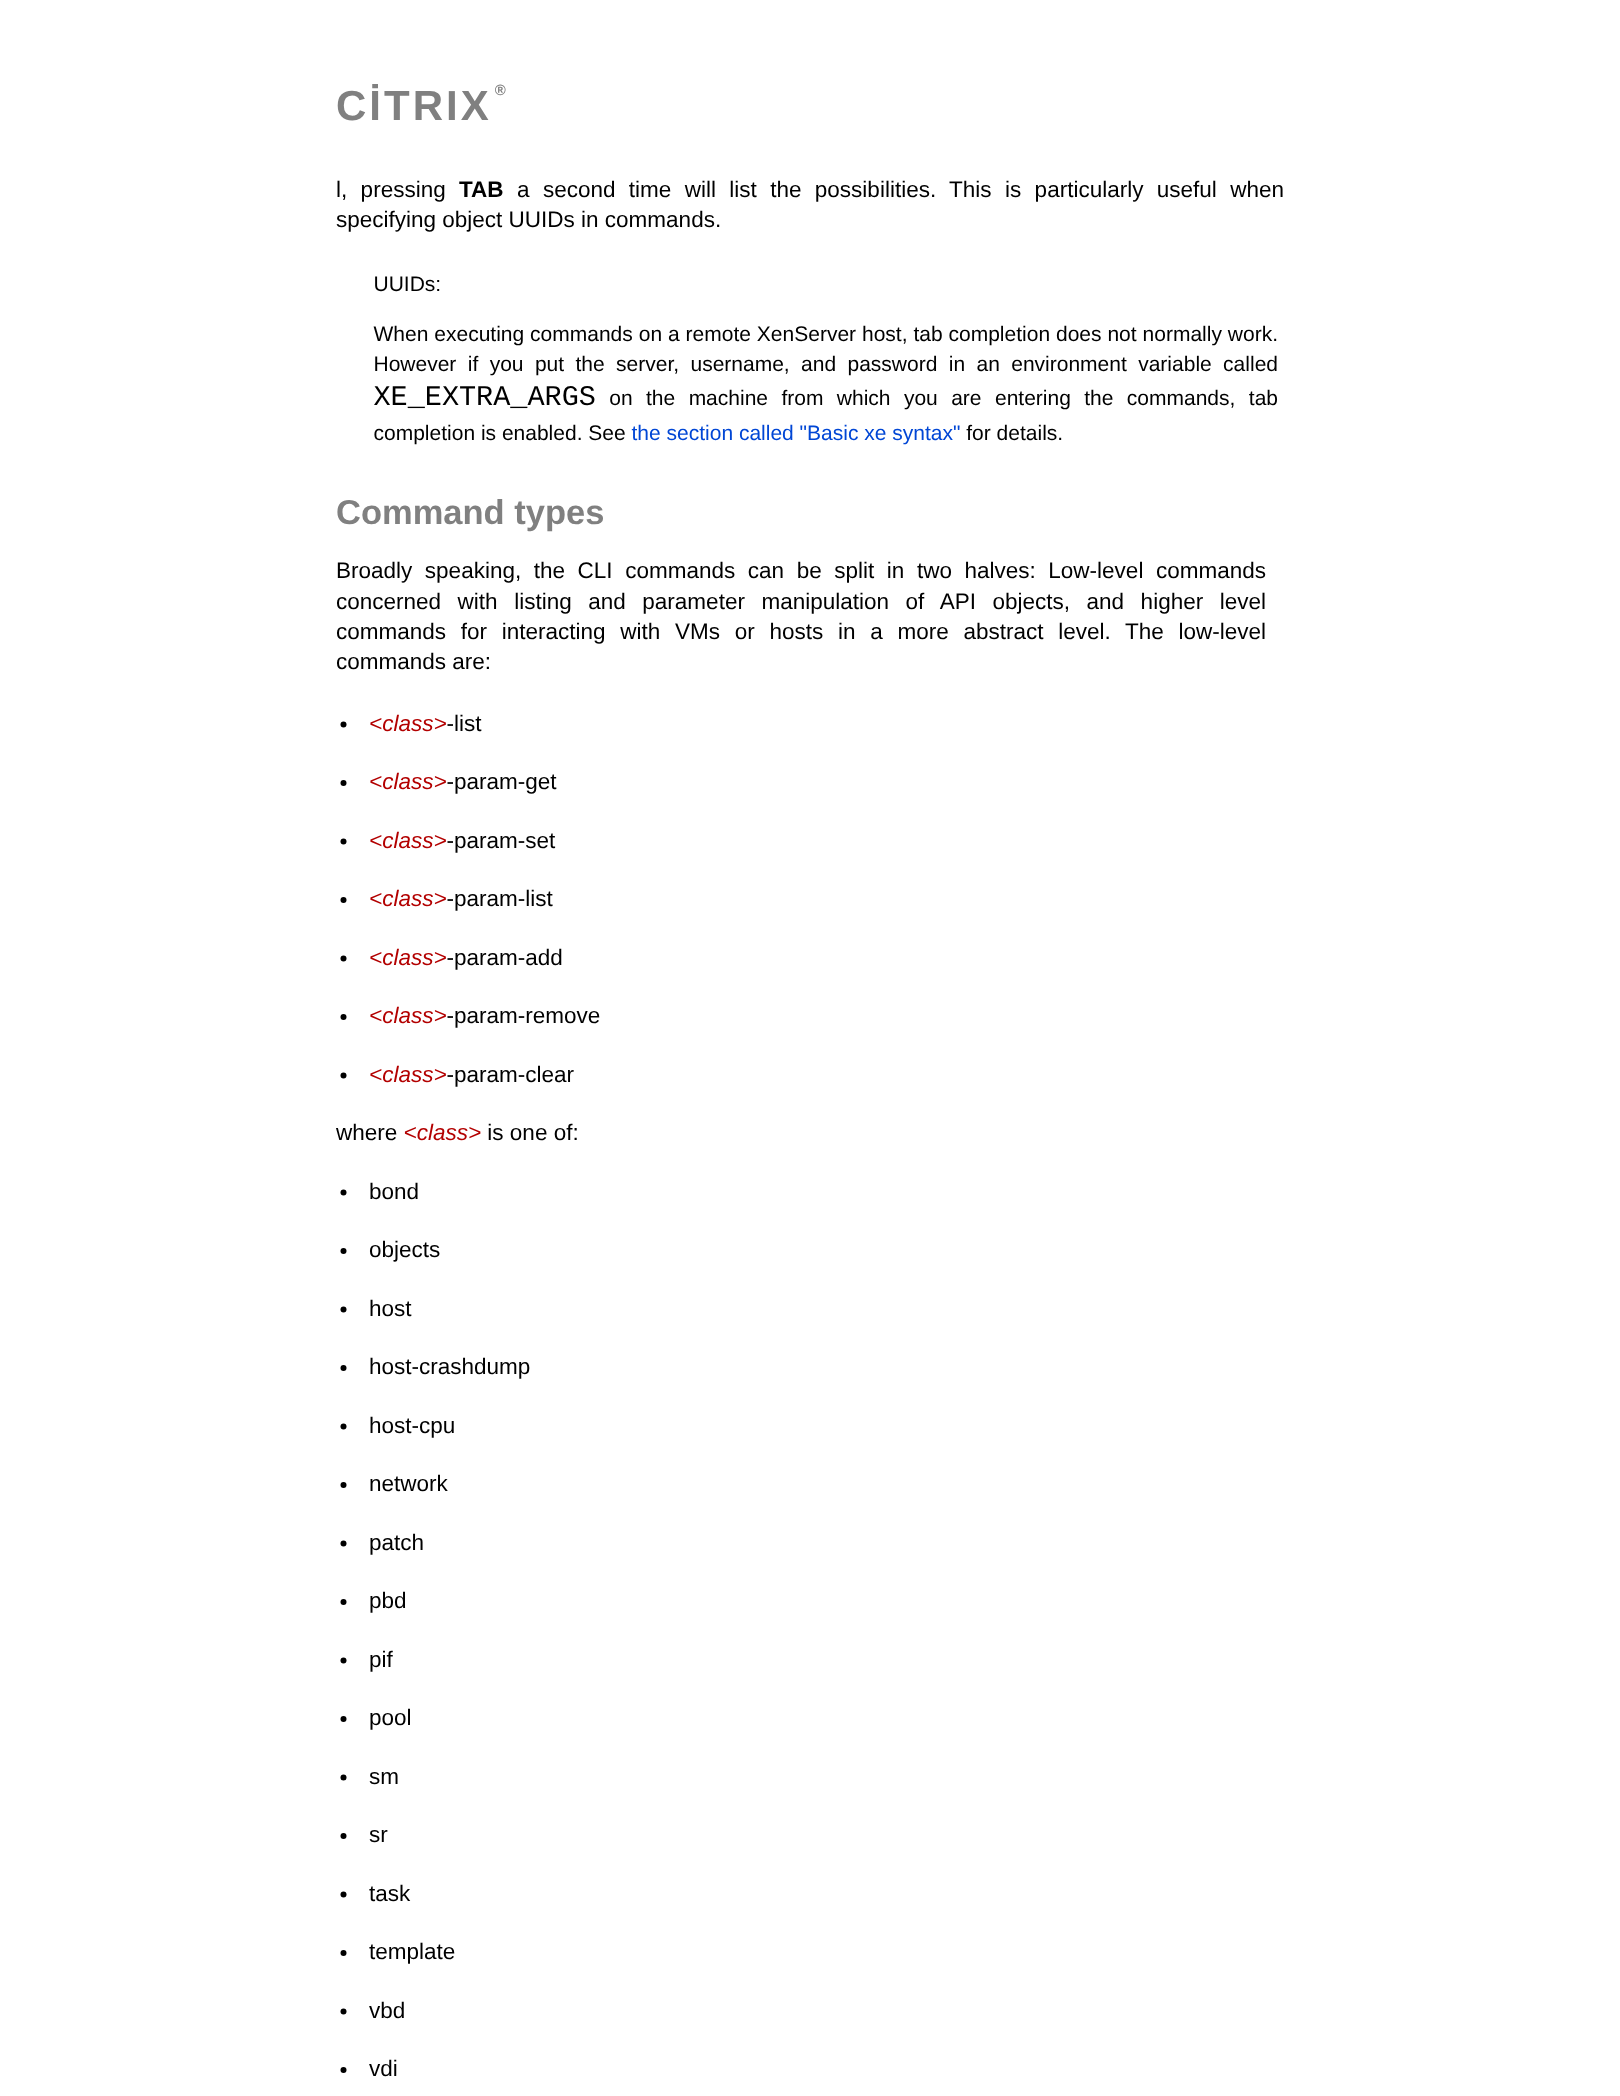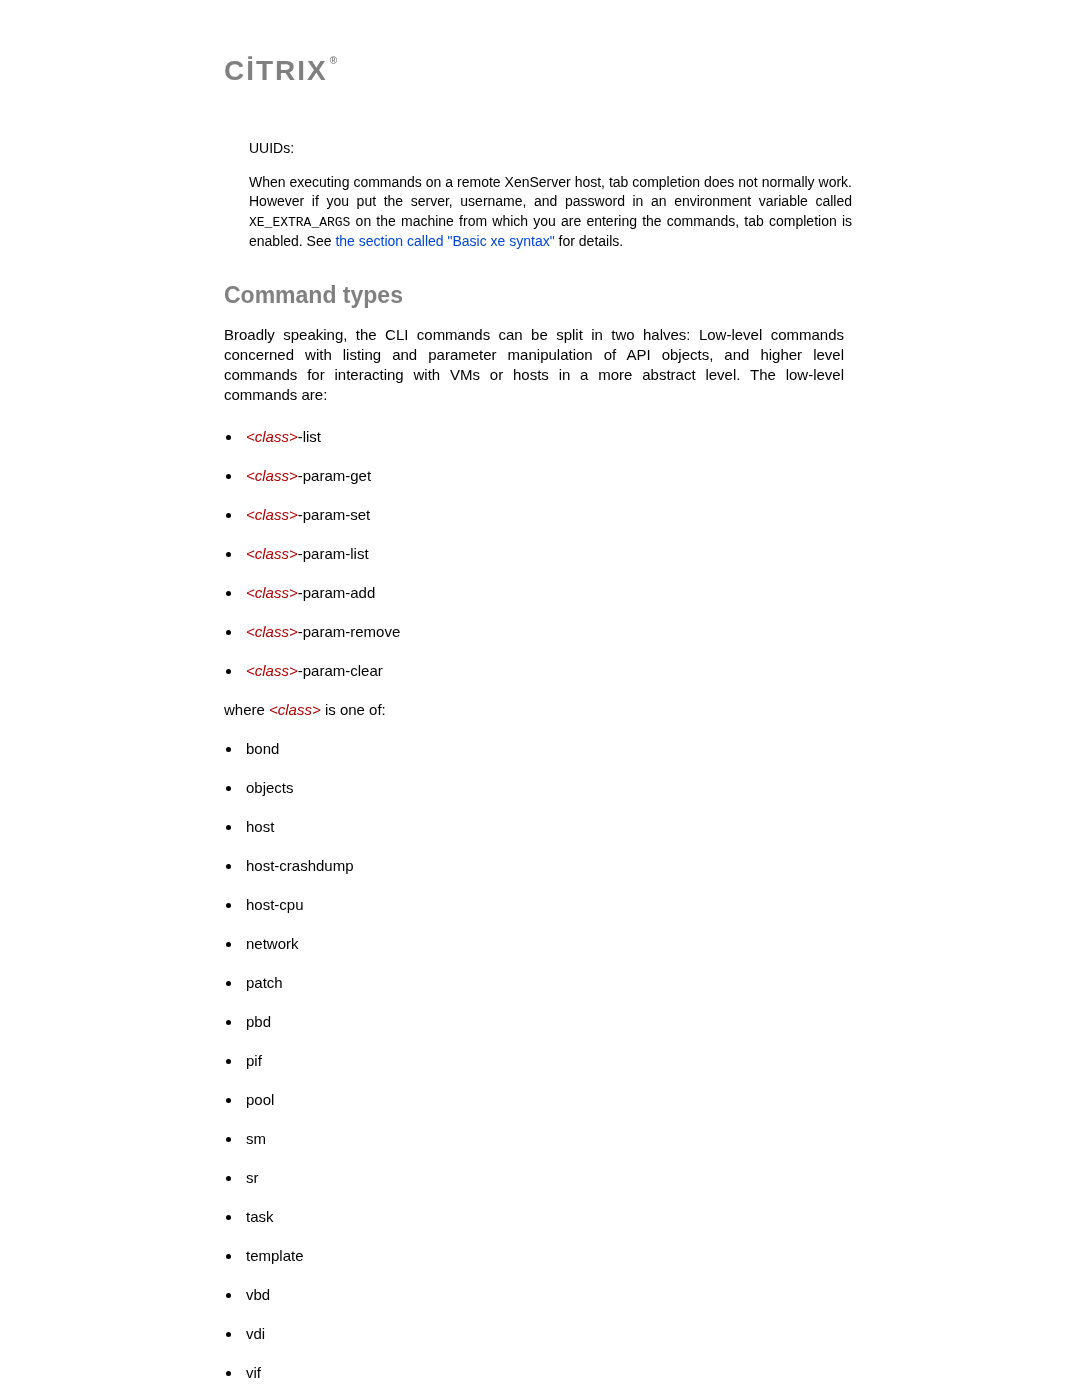--- a/index.html
+++ b/index.html
@@ -53,21 +53,21 @@
     padding-right: 4px;
   }
   .note-label {
     margin-bottom: 14px;
   }
   .note-body {
     text-align: justify;
   }
   .note-body code, .note-body .mono {
     font-family: "Courier New", Courier, monospace;
-    font-size: 13px;
+    font-size: 19px;
   }
   .note-body a {
     color: #0046d5;
     text-decoration: none;
   }
   h2.section {
     color: #808080;
     font-size: 23px;
     margin: 30px 0 16px 0;
     font-weight: bold;
@@ -112,20 +112,23 @@
 </style>
 </head>
 <body>
 
 <div class="page">
 
   <div class="logo">
     <span>CİTRIX</span><span class="logo-reg">®</span>
   </div>
 
+  <p class="intro-para">
+    <span>l, pressing </span><b>TAB</b><span> a second time will list the possibilities. This is particularly useful when specifying object UUIDs in commands.</span>
+  </p>
 
   <div class="note-block">
     <div class="note-label">UUIDs:</div>
     <div class="note-body">
       <span>When executing commands on a remote XenServer host, tab completion does not normally work. However if you put the server, username, and password in an environment variable called </span><span class="mono">XE_EXTRA_ARGS</span><span> on the machine from which you are entering the commands, tab completion is enabled. See </span><a href="#">the section called "Basic xe syntax"</a><span> for details.</span>
     </div>
   </div>
 
   <h2 class="section">Command types</h2>
 

